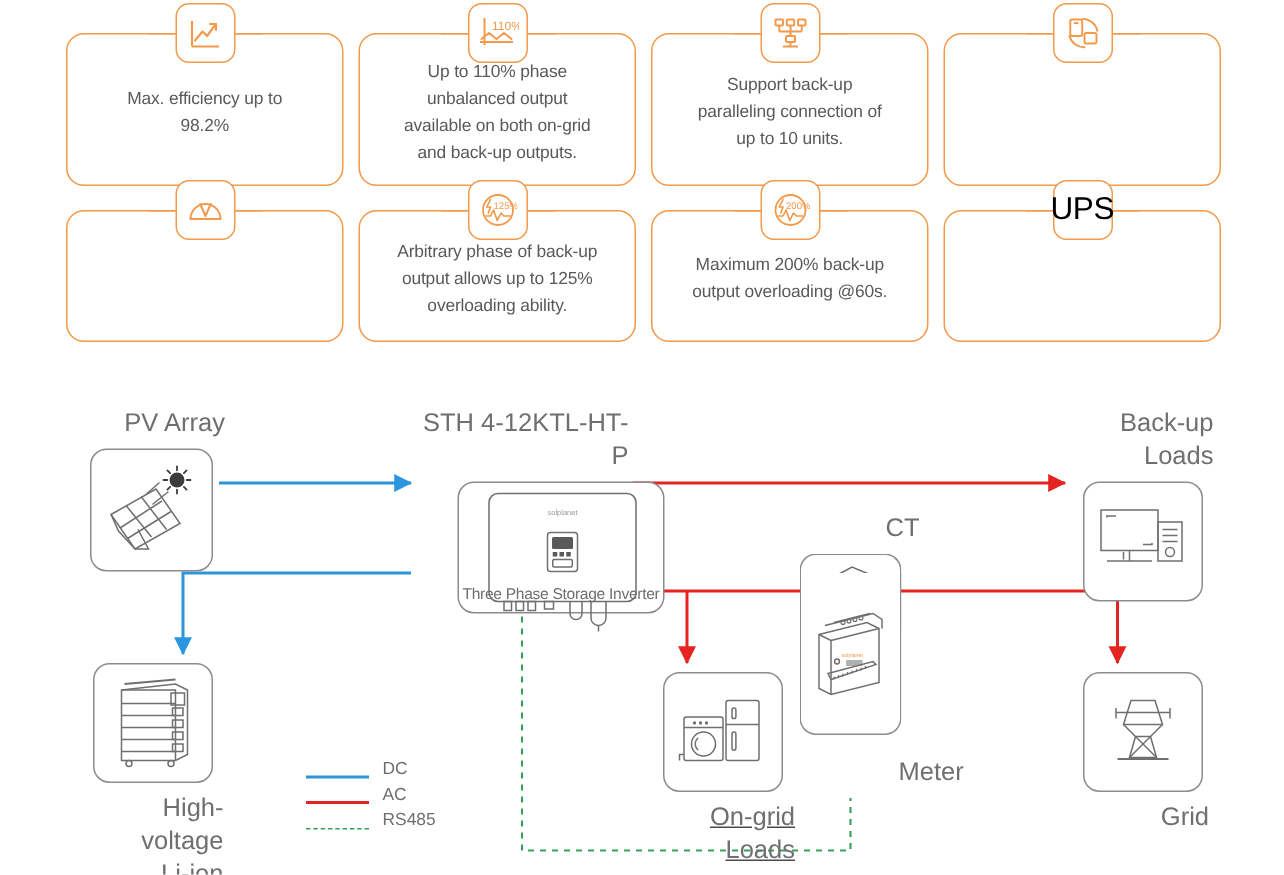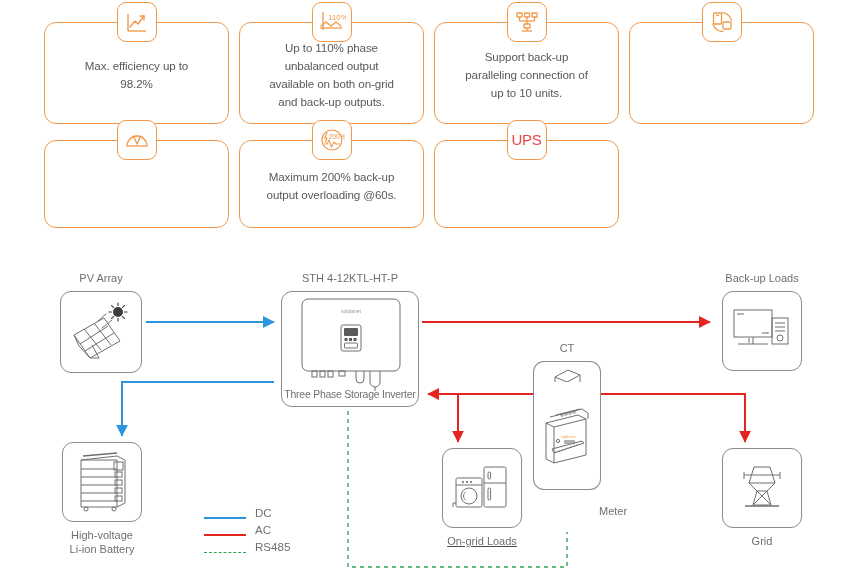--- a/index.html
+++ b/index.html
@@ -59,22 +59,22 @@
     position: absolute;
     top: 50%;
     width: 18px;
     height: 0;
     border-top: 1.3px solid #f2994a;
   }
   .card-icon::before { left: -19px; }
   .card-icon::after  { right: -19px; }
   .card-icon svg { display:block; }
   .ups-text {
-    font-size: 15px;
-    color: #ef4444;
+    font-size: 21px;
+    color: #000000;
     font-family: "Liberation Sans", sans-serif;
     letter-spacing: -0.3px;
     text-align: right;
   }
 
   
   #diagram {
     position: absolute;
     left: 0; top: 262px;
     width: 856px; height: 321px;
@@ -87,32 +87,33 @@
   }
   .node-box {
     border: 1.1px solid #8c8c8c;
     border-radius: 11px;
     background: #ffffff;
     display: flex;
     align-items: center;
     justify-content: center;
   }
   .node-label {
-    font-size: 11px;
+    font-size: 17px;
     color: #6f6f70;
     margin-top: 6px;
     line-height: 1.3;
+    text-align: right;
   }
   .node-label.top { margin: 0 0 6px 0; }
 
   
   #node-pv        { left: 52px;  top: 9px;  width: 98px; }
   #node-pv .node-box   { width: 82px; height: 82px; margin: 0 auto; }
   #node-inverter  { left: 281px; top: 9px;  width: 138px; }
-  #node-inverter .node-box { width: 138px; height: 116px; }
+  #node-inverter .node-box { width: 138px; height: 88px; margin-left: 24px; }
   #node-backup    { left: 715px; top: 9px;  width: 94px; }
   #node-backup .node-box { width: 80px; height: 80px; margin: 0 auto; }
   #node-ct        { left: 521px; top: 79px; width: 92px; }
   #node-ct .node-box { width: 68px; height: 52px; margin: 0 auto;
                        border-bottom-left-radius:0; border-bottom-right-radius:0;
                        border-bottom:none; }
   #node-battery   { left: 55px;  top: 180px; width: 94px; }
   #node-battery .node-box { width: 80px; height: 80px; margin: 0 auto; }
   #node-ongrid    { left: 434px; top: 186px; width: 96px; text-decoration: underline; }
   #node-ongrid .node-box { width: 80px; height: 80px; margin: 0 auto; }
@@ -215,20 +216,31 @@
   <div class="card">
     <div class="card-icon">
       <svg width="26" height="24" viewBox="0 0 26 24" fill="none" stroke="#f2994a" stroke-width="1.3">
         <path d="M3 18 A10 10 0 0 1 23 18" stroke-linecap="round"></path>
         <line x1="3" y1="18" x2="23" y2="18"></line>
         <polyline points="9.5,8 13,16 16.5,8" stroke-linecap="round" stroke-linejoin="round"></polyline>
       </svg>
     </div>
   </div>
 
+  <div class="card">
+    <div class="card-icon">
+      <svg width="26" height="26" viewBox="0 0 26 26" fill="none" stroke="#f2994a" stroke-width="1.2">
+        <circle cx="13" cy="13" r="10"></circle>
+        <path d="M8 6 L5.5 11 L8 11 L6.5 15" stroke-linecap="round" stroke-linejoin="round" stroke-width="1.1"></path>
+        <text x="10" y="12" font-size="6.4" fill="#f2994a" stroke="none" font-family="Liberation Sans, sans-serif">125%</text>
+        <path d="M5 17 L8 17 L10 13 L12.5 20 L15 15 L17 17 L21 17" stroke-linecap="round" stroke-linejoin="round" stroke-width="1.1"></path>
+      </svg>
+    </div>
+    <div class="card-text">Arbitrary phase of back-up output allows up to 125% overloading ability.</div>
+  </div>
 
   <div class="card">
     <div class="card-icon">
       <svg width="26" height="26" viewBox="0 0 26 26" fill="none" stroke="#f2994a" stroke-width="1.2">
         <circle cx="13" cy="13" r="10"></circle>
         <path d="M8 6 L5.5 11 L8 11 L6.5 15" stroke-linecap="round" stroke-linejoin="round" stroke-width="1.1"></path>
         <text x="10" y="12" font-size="6.4" fill="#f2994a" stroke="none" font-family="Liberation Sans, sans-serif">200%</text>
         <path d="M5 17 L8 17 L10 13 L12.5 20 L15 15 L17 17 L21 17" stroke-linecap="round" stroke-linejoin="round" stroke-width="1.1"></path>
       </svg>
     </div>

